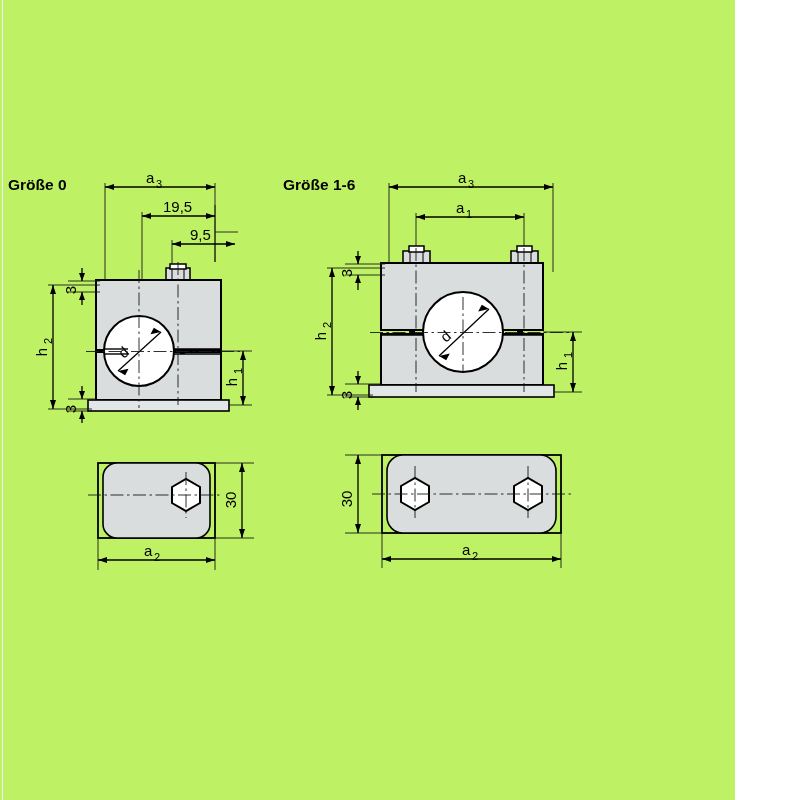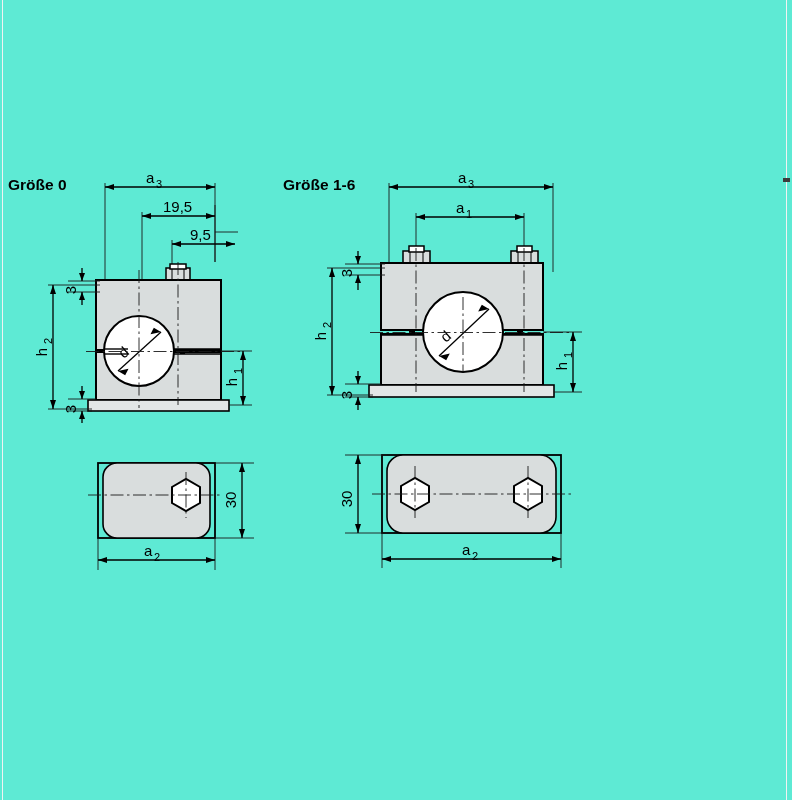--- a/index.html
+++ b/index.html
@@ -6,23 +6,23 @@
   html, body {
     margin: 0;
     padding: 0;
     background: #ffffff;
   }
   body {
     font-family: "Liberation Sans", sans-serif;
   }
   #canvas {
     position: relative;
-    width: 792px;
+    width: 735px;
     height: 800px;
-    background: #5eead4;
+    background: #bef264;
     overflow: hidden;
   }
   #drawing-svg {
     position: absolute;
     left: 0;
     top: 0;
     width: 800px;
     height: 800px;
     display: block;
   }

